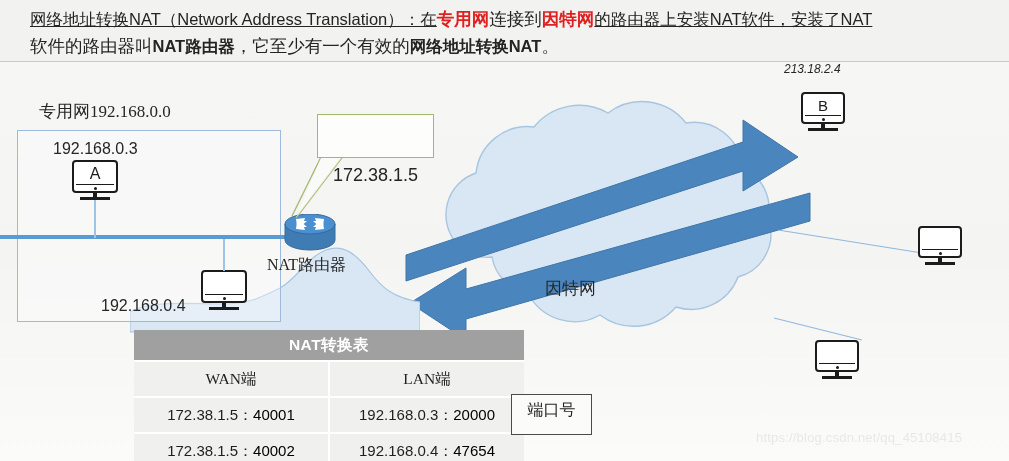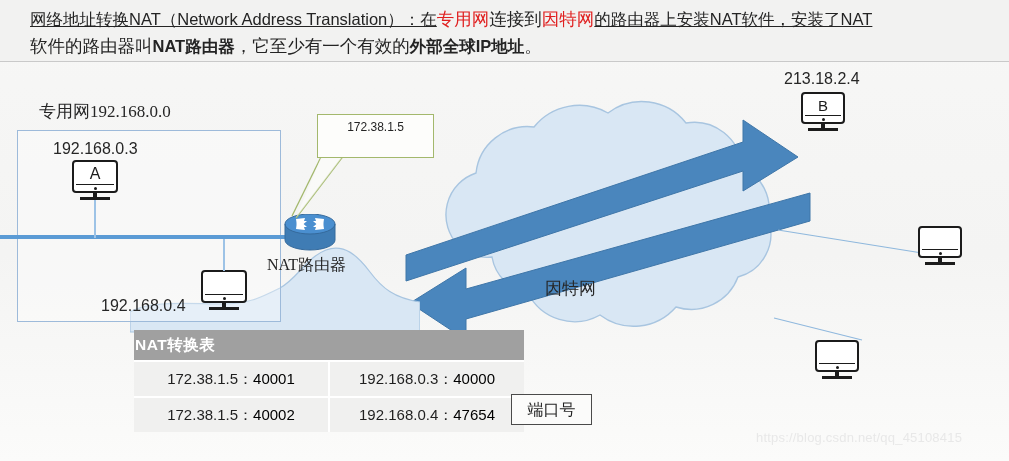--- a/index.html
+++ b/index.html
@@ -27,21 +27,21 @@
     padding: 6px 0 0 30px;
   }
   .htline {
     font-family: "Liberation Serif", "DejaVu Serif", serif;
     font-size: 17.5px;
     line-height: 27px;
     color: #242424;
     white-space: nowrap;
     letter-spacing: 0px;
   }
-  .red { color: #e02020; }
+  .red { color: #e02020; font-weight: bold; }
   .bold { font-weight: bold; font-family: "Liberation Sans","DejaVu Sans",sans-serif; font-size:16.5px;}
   .latin { font-family: "Liberation Sans", "DejaVu Sans", sans-serif; font-size: 16.5px; text-decoration: underline; }
   #header-rule {
     position: absolute;
     left: 0; top: 61px;
     width: 1009px; height: 1px;
     background: #c9c9c9;
   }
 
   
@@ -160,38 +160,39 @@
   }
   #callout-box div {
     font-family: "Liberation Serif","DejaVu Serif",serif;
     font-size: 14.5px;
     line-height: 20px;
     color: #242424;
     white-space: nowrap;
   }
   #callout-box div.ip {
     font-family: "Liberation Sans","DejaVu Sans",sans-serif;
-    font-size: 12px;
+    font-size: 18px;
+    margin-top: 48px;
   }
 
   
   #nat-table {
     position: absolute;
     left: 134px; top: 330px;
     width: 390px;
     border-collapse: collapse;
     table-layout: fixed;
   }
   #nat-table .thead-cell {
     background: #a0a0a0;
     color: #ffffff;
     font-family: "Liberation Sans","DejaVu Sans",sans-serif;
     font-weight: bold;
     font-size: 15.5px;
-    text-align: left;
+    text-align: center;
     height: 28px;
     letter-spacing: 0.5px;
   }
   #nat-table td {
     background: #f0f0ef;
     border-right: 2px solid #ffffff;
     border-bottom: 2px solid #ffffff;
     height: 32px;
     text-align: center;
     font-family: "Liberation Sans","DejaVu Sans",sans-serif;
@@ -204,21 +205,21 @@
   #nat-table td.colhead {
     font-family: "Liberation Serif","DejaVu Serif",serif;
     font-size: 15.5px;
   }
   .port { color: #000000; }
 
   
   #port-label-box {
     position: absolute;
     left: 511px; top: 394px;
-    width: 81px; height: 31px;
+    width: 81px; height: 41px;
     border: 1px solid #4a4a4a;
     background: #fbfbfa;
     box-sizing: border-box;
     text-align: center;
     line-height: 29px;
     font-family: "Liberation Serif","DejaVu Serif",serif;
     font-size: 16px;
     color: #1f1f1f;
   }
 
@@ -233,21 +234,21 @@
     white-space: nowrap;
   }
 </style>
 </head>
 <body>
 
 <div id="page">
 
   <div id="header-text">
     <div class="htline"><span class="latin">网络地址转换NAT（Network Address Translation）：在</span><span class="red">专用网</span><span>连接到</span><span class="red">因特网</span><span class="latin">的路由器上安装NAT软件，安装了NAT</span></div>
-    <div class="htline"><span>软件的路由器叫</span><span class="bold">NAT路由器</span><span>，它至少有一个有效的</span><span class="bold">外部全球IP地址</span><span>。</span></div>
+    <div class="htline"><span>软件的路由器叫</span><span class="bold">NAT路由器</span><span>，它至少有一个有效的</span><span class="bold">网络地址转换NAT</span><span>。</span></div>
   </div>
   <div id="header-rule"></div>
 
   <div id="cloud-wrap">
     <svg width="420" height="250" viewBox="0 0 420 250">
       <path d="M60,150
                a44,44 0 0 1 18,-72
                a52,52 0 0 1 58,-46
                a58,58 0 0 1 74,-14
                a56,56 0 0 1 78,10
@@ -332,21 +333,21 @@
     <svg width="160" height="80" viewBox="0 0 160 80">
       <path d="M42,5 L12,66" stroke="#a3b86c" stroke-width="1.3" fill="none"></path>
       <path d="M64,5 L16,68" stroke="#a3b86c" stroke-width="1.3" fill="none"></path>
       <path d="M42,5 L64,5 L16,68 Z" fill="#fdfdfb" fill-opacity="0.55"></path>
     </svg>
   </div>
   <div id="callout-box">
     <div class="ip">172.38.1.5</div>
   </div>
 
-  <div class="lbl lbl-num" style="left:784px; top:70px; font-size:16px;">213.18.2.4</div>
+  <div class="lbl lbl-num" style="left:784px; top:62px; font-size:12px;font-style:italic;">213.18.2.4</div>
   <div class="pc" style="left:801px; top:92px; width:44px; height:42px;">
     <div class="screen" style="width:44px;height:32px;">
       <span class="letter" style="font-size:15px;">B</span>
       <span class="inner-line"></span>
       <span class="dot"></span>
     </div>
     <div class="neck" style="top:32px;height:4px;"></div>
     <div class="base" style="top:36px;width:30px;margin-left:-15px;"></div>
   </div>
 
@@ -374,22 +375,26 @@
     <div class="neck" style="top:32px;height:4px;"></div>
     <div class="base" style="top:36px;width:30px;margin-left:-15px;"></div>
   </div>
 
   <table id="nat-table">
     <tbody>
         <tr>
       <td class="thead-cell" colspan="2">NAT转换表</td>
     </tr>
     <tr>
+      <td class="colhead">WAN端</td>
+      <td class="colhead">LAN端</td>
+    </tr>
+    <tr>
       <td><span>172.38.1.5：</span><span class="port">40001</span></td>
-      <td><span>192.168.0.3：</span><span class="port">40000</span></td>
+      <td><span>192.168.0.3：</span><span class="port">20000</span></td>
     </tr>
     <tr>
       <td><span>172.38.1.5：</span><span class="port">40002</span></td>
       <td><span>192.168.0.4：</span><span class="port">47654</span></td>
     </tr>
   </tbody>
     </table>
 
   <div id="port-label-box">端口号</div>
 

